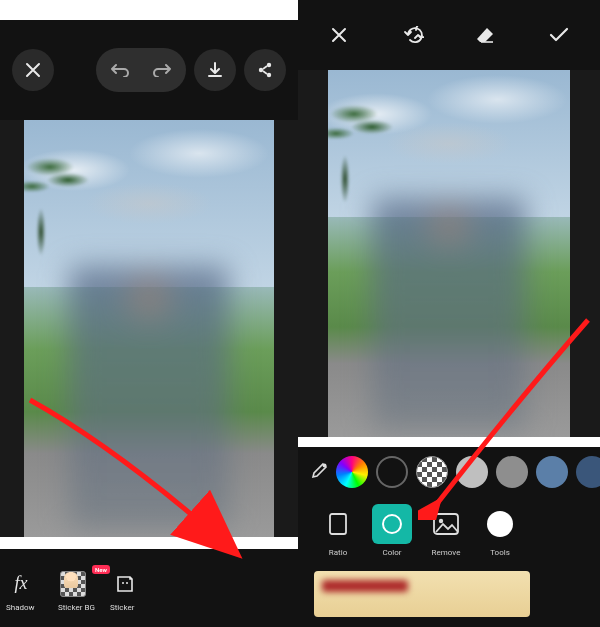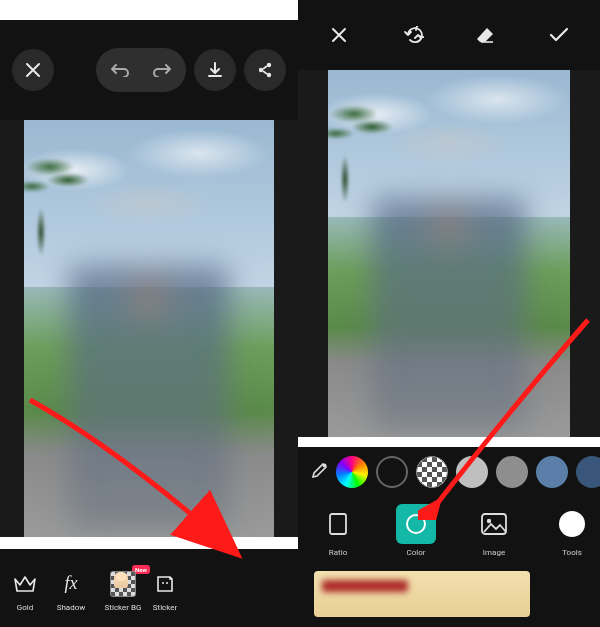--- a/index.html
+++ b/index.html
@@ -111,21 +111,21 @@
     height: 78px;
     background: #121212;
     display: flex;
     align-items: center;
     padding: 4px 6px 0;
     gap: 2px;
     overflow: hidden;
   }
   .tool {
     flex: 0 0 50px;
-    display: flex; flex-direction: column; align-items: center;
+    display: flex; flex-direction: column; 
     gap: 4px;
     color: #ddd;
     font-size: 8px;
     position: relative;
   }
   .tool.narrow { flex: 0 0 38px; }
   .tool .ticon {
     width: 30px; height: 30px;
     display:flex; align-items:center; justify-content:center;
   }
@@ -178,21 +178,21 @@
     background:
       linear-gradient(45deg,#555 25%,transparent 25%,transparent 75%,#555 75%) 0 0/10px 10px,
       linear-gradient(45deg,#555 25%,transparent 25%,transparent 75%,#555 75%) 5px 5px/10px 10px,
       #fff;
     border:1px solid #888;
   }
 
   .bgtoolbar {
     position:absolute; left:0; right:0; bottom:62px;
     height:70px; background:#121212;
-    display:flex; align-items:center; gap:26px;
+    display:flex; align-items:center; gap:2px;
     padding:0 14px;
   }
   .bgtool {
     flex: 0 0 52px;
     display:flex; flex-direction:column; align-items:center; gap:4px;
     color:#ccc; font-size:8px;
   }
   .bgicon {
     width:40px; height:40px;
     border-radius:6px;
@@ -269,28 +269,20 @@
 
   <div class="photo-wrap">
     <div class="photo">
       <div class="clouds"></div>
       <div class="palm"></div>
       <div class="person"></div>
     </div>
   </div>
 
   <div class="toolbar">
-    <div class="tool narrow">
-      <div class="ticon">
-        <svg width="24" height="18" viewBox="0 0 24 18">
-            <path d="M2 4 L7 10 L12 2 L17 10 L22 4 L20 16 H4 Z" fill="none" stroke="#e8e8e8" stroke-width="1.6" stroke-linejoin="round"></path>
-          </svg>
-      </div>
-      <span>Gold</span>
-    </div>
     <div class="tool">
       <div class="ticon" style="font-style:italic;font-family:serif;font-size:18px;color:#e8e8e8">fx</div>
       <span>Shadow</span>
     </div>
     <div class="tool">
       <div class="new-badge">New</div>
       <div class="ticon">
           <div class="removebg-icon"></div>
         </div>
       <span>Sticker BG</span>
@@ -388,21 +380,21 @@
       <span>Color</span>
     </div>
     <div class="bgtool">
       <div class="bgicon">
         <svg width="28" height="24" viewBox="0 0 28 24">
             <rect x="2" y="2" width="24" height="20" rx="3" fill="none" stroke="#ddd" stroke-width="1.8"></rect>
             <circle cx="9" cy="9" r="2.2" fill="#ddd"></circle>
             <path d="M4 20 L11 12 L16 17 L20 13 L26 20" fill="none" stroke="#ddd" stroke-width="1.8"></path>
           </svg>
       </div>
-      <span>Image</span>
+      <span>Remove</span>
     </div>
     <div class="bgtool">
       <div class="bgicon">
         <div style="width:26px;height:26px;border-radius:50%;background:#fff"></div>
       </div>
       <span>Tools</span>
     </div>
   </div>
 
   <div class="adstrip">

